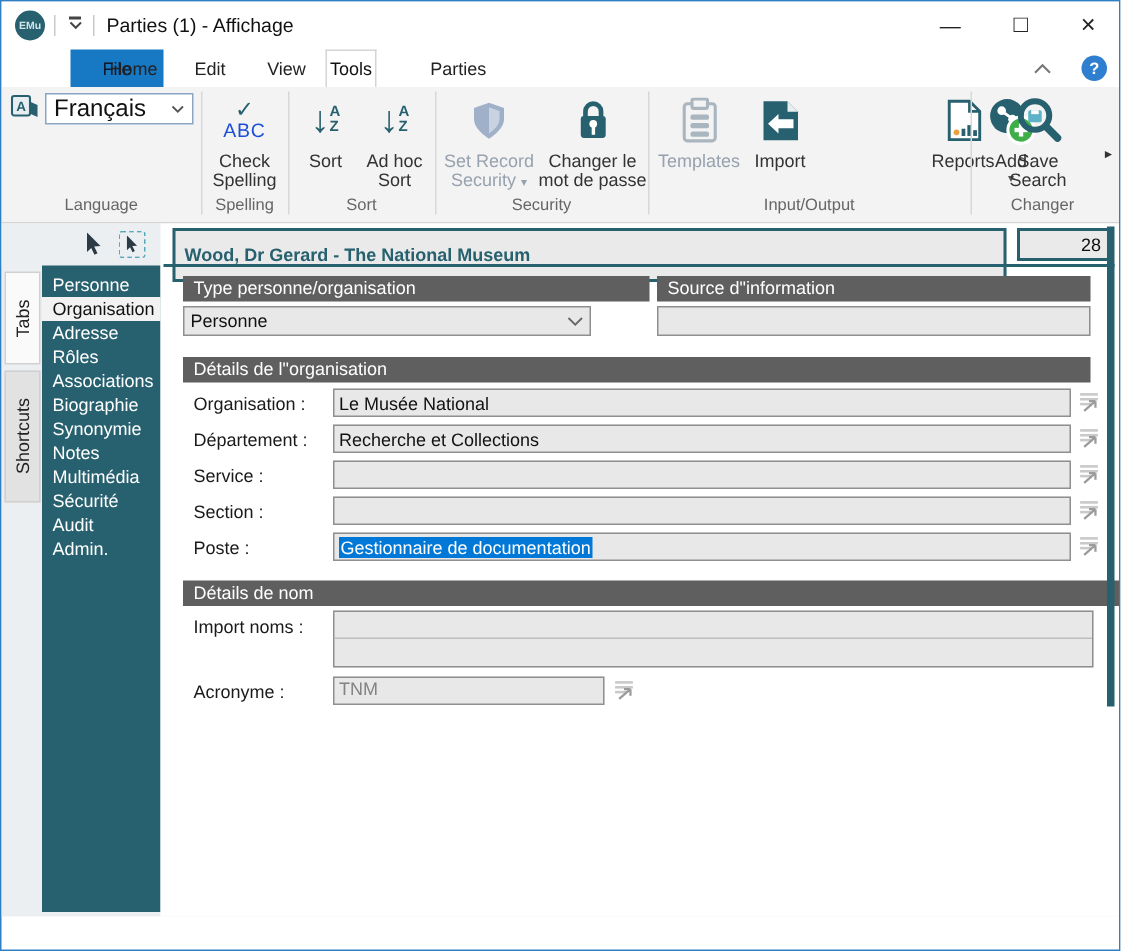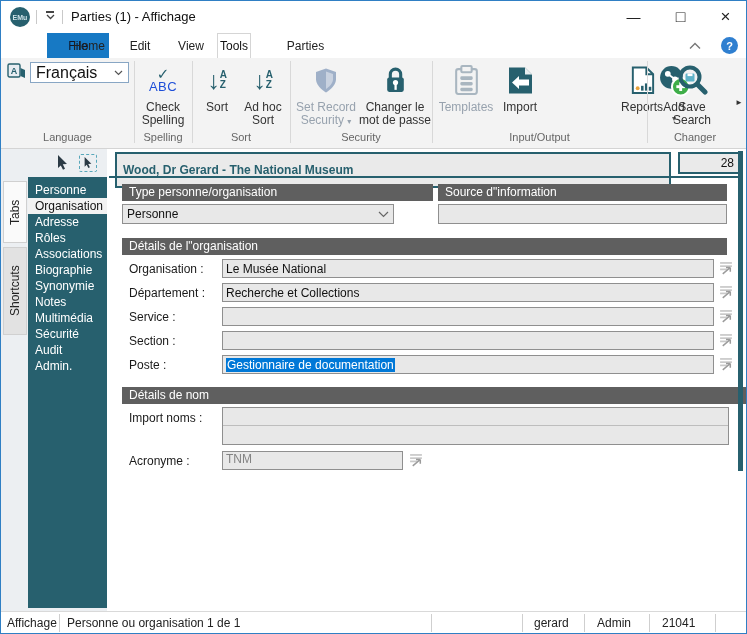--- a/index.html
+++ b/index.html
@@ -409,27 +409,14 @@
             <rect x="1" y="4" width="11" height="1.6" fill="#c9c9c9"></rect>
             <rect x="1" y="7" width="7" height="1.6" fill="#c9c9c9"></rect>
             <path d="M3.5 12 L10.5 6 M10.5 6 h-4 M10.5 6 v4" stroke="#9b9b9b" stroke-width="1.4" fill="none"></path>
           </svg>
       </div>
 
       <div class="vscroll"></div>
     </div>
   </div>
 
-  <div class="statusbar">
-    <div class="st-cell" style="left:0">Affichage</div>
-    <div class="st-sep" style="left:58px"></div>
-    <div class="st-cell" style="left:60px">Personne ou organisation 1 de 1</div>
-    <div class="st-sep" style="left:430px"></div>
-    <div class="st-sep" style="left:521px"></div>
-    <div class="st-cell" style="left:527px">gerard</div>
-    <div class="st-sep" style="left:583px"></div>
-    <div class="st-cell" style="left:590px">Admin</div>
-    <div class="st-sep" style="left:648px"></div>
-    <div class="st-cell" style="left:655px">21041</div>
-    <div class="st-sep" style="left:714px"></div>
-  </div>
   <div class="bottom-edge"></div>
 </div>
 
 </body></html>

